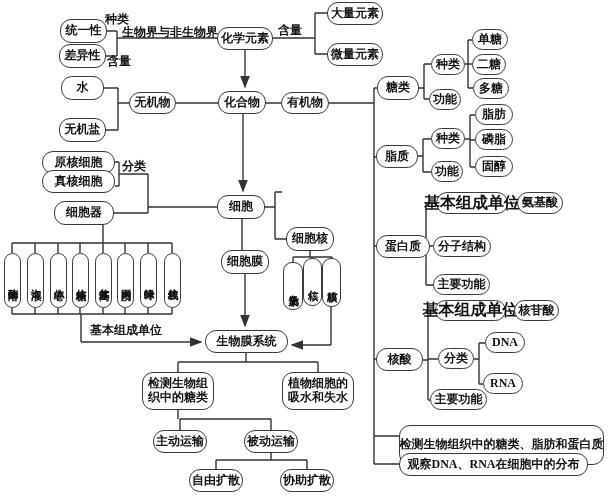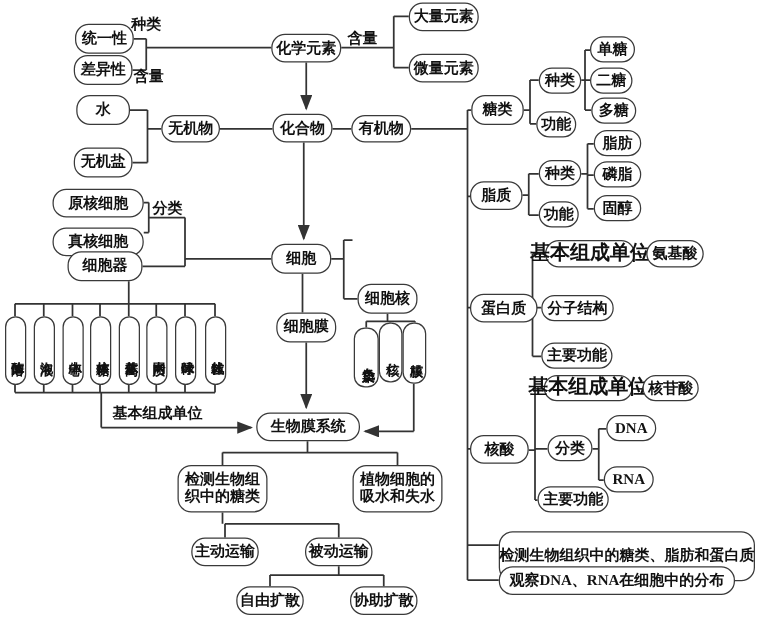--- a/index.html
+++ b/index.html
@@ -62,34 +62,35 @@
     <path fill="none" stroke="#333" stroke-width="1.4" marker-end="url(#ah)" d="M245,50 L245,87"></path>
     <path fill="none" stroke="#333" stroke-width="1.4" marker-end="url(#ah)" d="M243,114 L243,191"></path>
     <path fill="none" stroke="#333" stroke-width="1.4" marker-end="url(#ah)" d="M245,274 L245,326"></path>
     <path fill="none" stroke="#333" stroke-width="1.4" marker-end="url(#ah)" d="M331,345 L292,345"></path>
     <path fill="none" stroke="#333" stroke-width="1.4" marker-end="url(#ah)" d="M81,342 L201,342"></path>
   </svg>
 
   <div class="bx" style="left:60px;top:19px;width:47px;height:24px">统一性</div>
   <div class="bx" style="left:59px;top:44px;width:47px;height:24px">差异性</div>
   <div class="lbl" style="left:105px;top:11px">种类</div>
+  <div class="lbl" style="left:122px;top:24px">生物界与非生物界</div>
   <div class="lbl" style="left:107px;top:53px">含量</div>
   <div class="bx" style="left:217px;top:27px;width:56px;height:23px">化学元素</div>
   <div class="lbl" style="left:278px;top:22px">含量</div>
   <div class="bx" style="left:327px;top:2px;width:56px;height:23px">大量元素</div>
   <div class="bx" style="left:327px;top:43px;width:56px;height:23px">微量元素</div>
 
   <div class="bx" style="left:61px;top:76px;width:43px;height:24px">水</div>
   <div class="bx" style="left:59px;top:118px;width:47px;height:24px">无机盐</div>
   <div class="bx" style="left:129px;top:92px;width:47px;height:22px">无机物</div>
   <div class="bx" style="left:218px;top:91px;width:48px;height:23px">化合物</div>
   <div class="bx" style="left:281px;top:92px;width:48px;height:22px">有机物</div>
 
   <div class="bx" style="left:42px;top:151px;width:73px;height:23px">原核细胞</div>
-  <div class="bx" style="left:42px;top:182px;width:73px;height:23px">真核细胞</div>
+  <div class="bx" style="left:42px;top:170px;width:73px;height:23px">真核细胞</div>
   <div class="lbl" style="left:122px;top:158px">分类</div>
   <div class="bx" style="left:54px;top:201px;width:60px;height:24px">细胞器</div>
   <div class="bx" style="left:217px;top:195px;width:48px;height:24px">细胞</div>
   <div class="bx" style="left:286px;top:227px;width:48px;height:24px">细胞核</div>
   <div class="bx vx" style="left:283px;top:262px;width:20px;height:48px">染色质</div>
   <div class="bx vx" style="left:303px;top:258px;width:19px;height:48px">核仁</div>
   <div class="bx vx" style="left:322px;top:258px;width:19px;height:49px">核膜</div>
   <div class="bx" style="left:221px;top:250px;width:48px;height:24px">细胞膜</div>
 
   <div class="bx vx" style="left:4px;top:253px;width:17px;height:55px">溶酶体</div>

